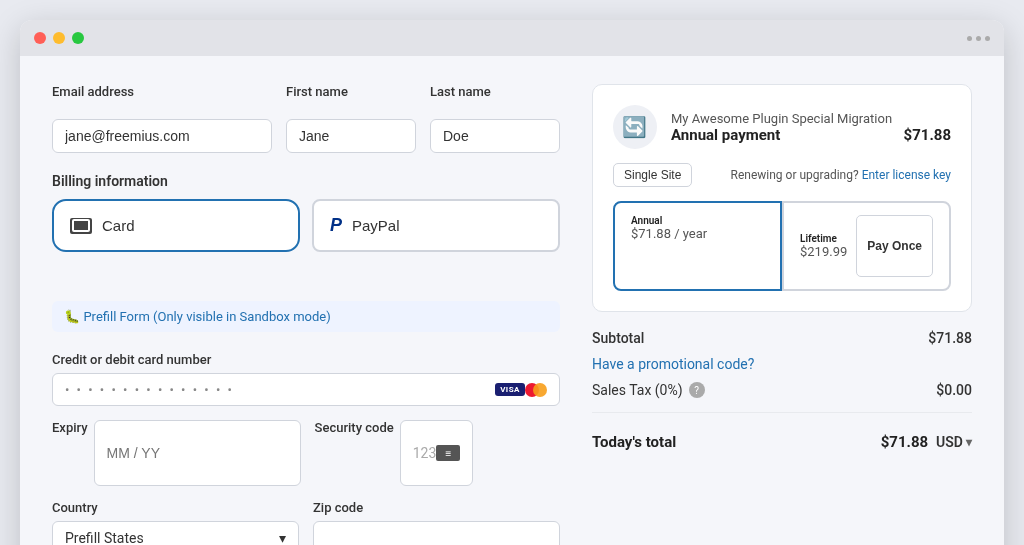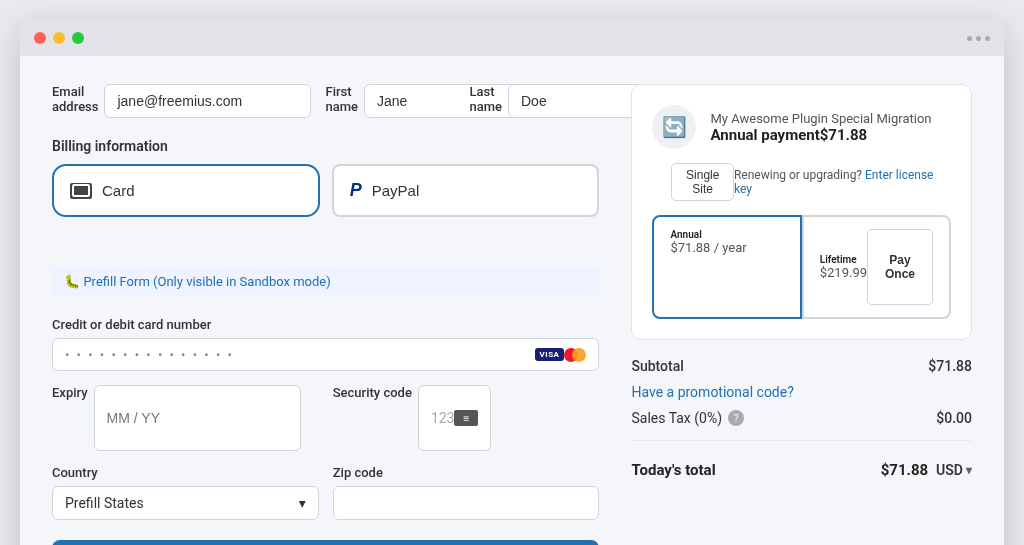--- a/index.html
+++ b/index.html
@@ -54,21 +54,22 @@
       flex-direction: column;
       gap: 20px;
     }
     
     .form-row {
       display: flex;
       gap: 14px;
     }
     .form-group {
       display: flex;
-      gap: 6px;
+      flex-direction: column;
+      gap: 20px;
     }
     .form-group.email { flex: 1; }
     .form-group.first-name { width: 130px; }
     .form-group.last-name { width: 130px; }
     .form-label {
       font-size: 13px;
       color: #333;
       font-weight: 500;
     }
     .form-input {
@@ -245,37 +246,36 @@
     .product-icon {
       width: 44px; height: 44px;
       background: #eef0f5;
       border-radius: 50%;
       display: flex; align-items: center; justify-content: center;
       font-size: 20px;
       flex-shrink: 0;
     }
     .product-info { flex: 1; }
     .product-name { font-size: 13px; color: #555; }
-    .payment-row { display: flex; align-items: center; }
+    .payment-row { display: flex; align-items: center; justify-content: space-between; }
     .payment-label { font-size: 15px; font-weight: 700; color: #222; }
     .payment-amount { font-size: 15px; font-weight: 700; color: #222; }
     .license-row {
       display: flex;
       align-items: center;
       justify-content: space-between;
     }
     .license-btn {
       border: 1px solid #d0d4dc;
       border-radius: 5px;
-      padding: 4px 2px;
+      padding: 4px 10px;
       font-size: 12px;
       background: #fff;
       color: #333;
       cursor: pointer;
-      margin-left: 19px;
     }
     .license-text { font-size: 12px; color: #555; }
     .license-link { color: #2271b1; text-decoration: none; font-size: 12px; }
     
     .pricing-toggle {
       display: flex;
       gap: 0;
     }
     .pricing-option {
       flex: 1;

